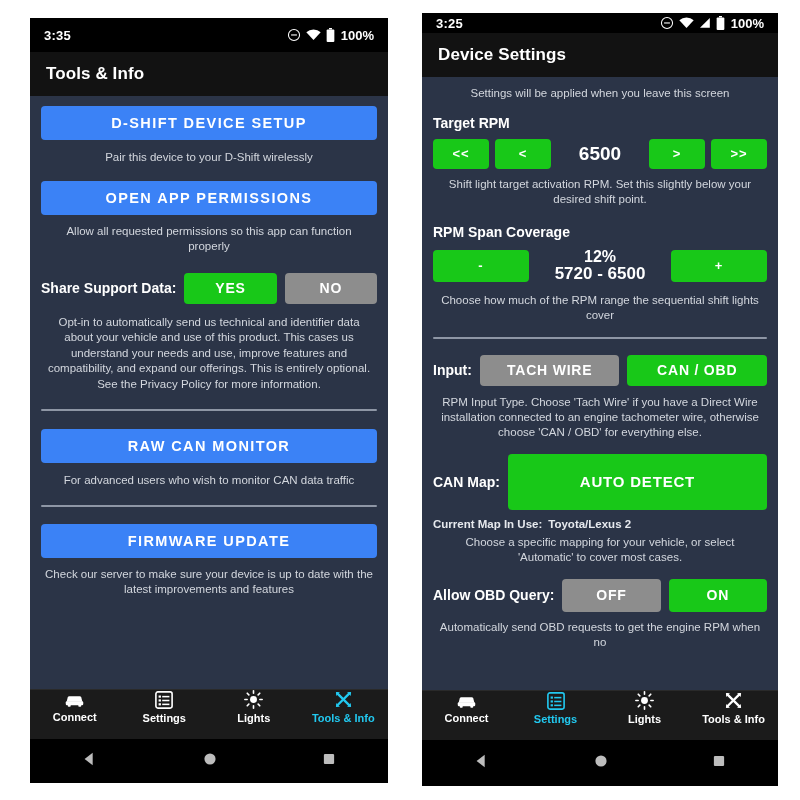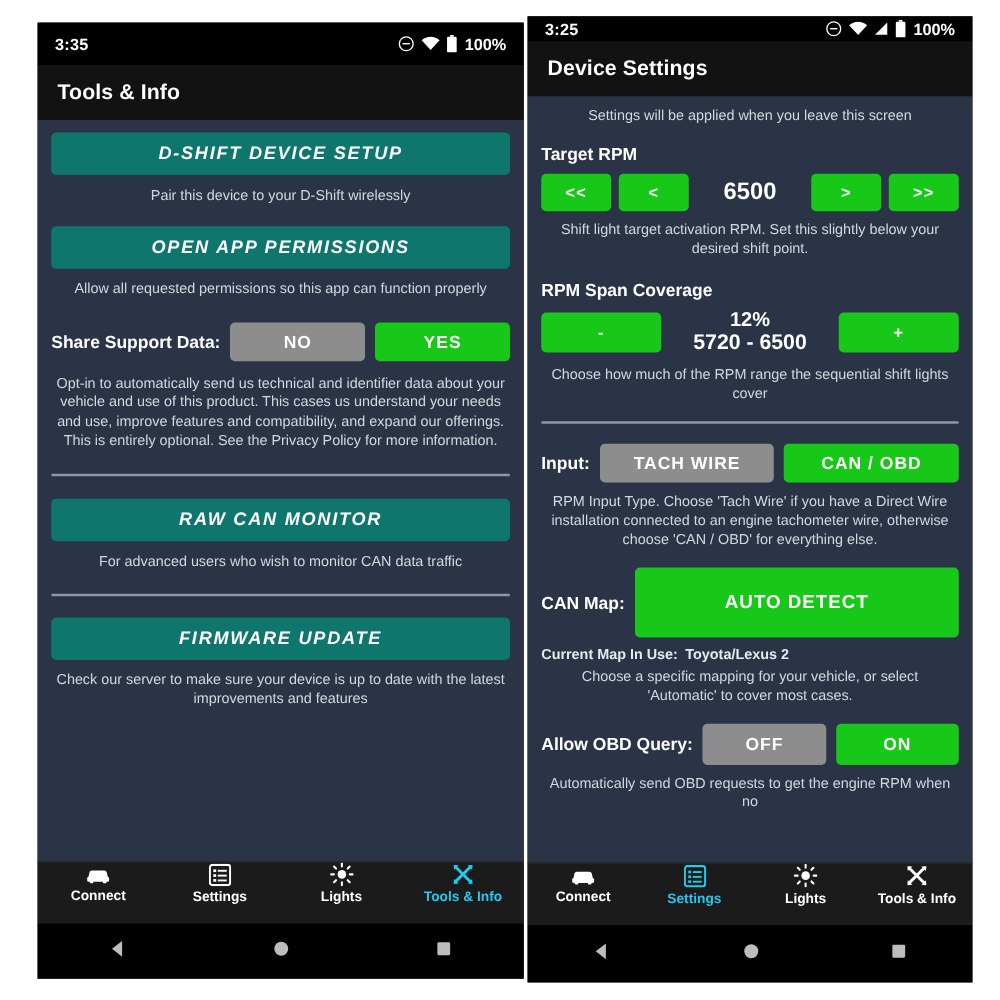--- a/index.html
+++ b/index.html
@@ -11,21 +11,21 @@
   }
   .canvas { position: relative; width: 800px; height: 800px; background:#fff; }
 
   .phone {
     position: absolute;
     background: #000;
     overflow: hidden;
     display: flex;
     flex-direction: column;
   }
-  #phone-left  { left: 30px;  top: 18px; width: 389px; height: 765px; }
+  #phone-left  { left: 30px;  top: 18px; width: 358px; height: 765px; }
   #phone-right { left: 422px; top: 13px; width: 356px; height: 773px; }
 
   
   .statusbar {
     background: #000;
     color: #fff;
     display: flex;
     align-items: center;
     justify-content: space-between;
     padding: 0 14px;
@@ -74,21 +74,21 @@
     color: #fff;
     font-weight: bold;
     font-family: "Liberation Sans", sans-serif;
     text-align: center;
     display: flex;
     align-items: center;
     justify-content: center;
     letter-spacing: 1.4px;
     cursor: pointer;
   }
-  .btn-teal  { background: #0f766e; font-style: italic; }
+  .btn-teal  { background: #3b82f6; }
   .btn-green { background: #18c818; }
   .btn-gray  { background: #8d8d8d; }
 
   
   .wide-btn {
     width: 100%;
     height: 34px;
     font-size: 14.5px;
   }
   .row-inline { display: flex; align-items: center; text-align: center; }
@@ -191,22 +191,22 @@
       <button class="btn btn-teal wide-btn">D-SHIFT DEVICE SETUP</button>
       <div class="hint" style="margin-top:10px">Pair this device to your D-Shift wirelessly</div>
 
       <div style="height:16px"></div>
       <button class="btn btn-teal wide-btn">OPEN APP PERMISSIONS</button>
       <div class="hint" style="margin-top:9px;padding:0 10px">Allow all requested permissions so this app can function properly</div>
 
       <div style="height:19px"></div>
       <div class="toggle-row">
         <span class="lbl">Share Support Data:</span>
+        <button class="btn btn-green seg-btn">YES</button>
         <button class="btn btn-gray seg-btn">NO</button>
-        <button class="btn btn-green seg-btn">YES</button>
       </div>
       <div class="paragraph" style="margin-top:11px;padding:0 3px">Opt-in to automatically send us technical and identifier data about your vehicle and use of this product. This cases us understand your needs and use, improve features and compatibility, and expand our offerings. This is entirely optional. See the Privacy Policy for more information.</div>
 
       <div class="divider" style="margin:17px 0 0 0"></div>
 
       <div style="height:18px"></div>
       <button class="btn btn-teal wide-btn">RAW CAN MONITOR</button>
       <div class="hint" style="margin-top:10px">For advanced users who wish to monitor CAN data traffic</div>
 
       <div class="divider" style="margin:17px 0 0 0"></div>

